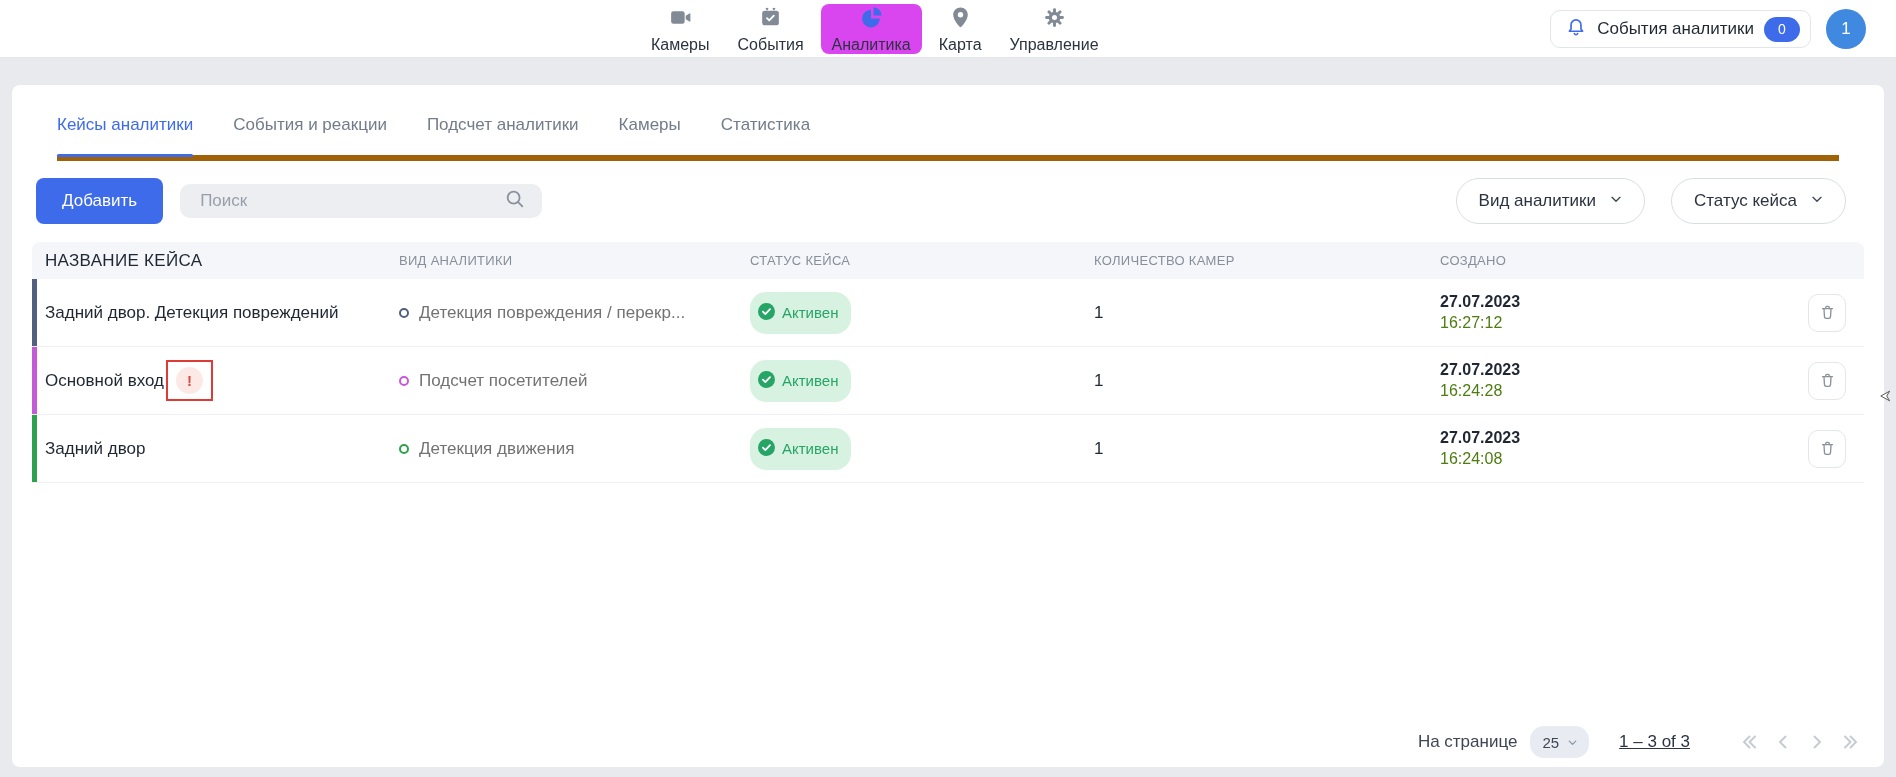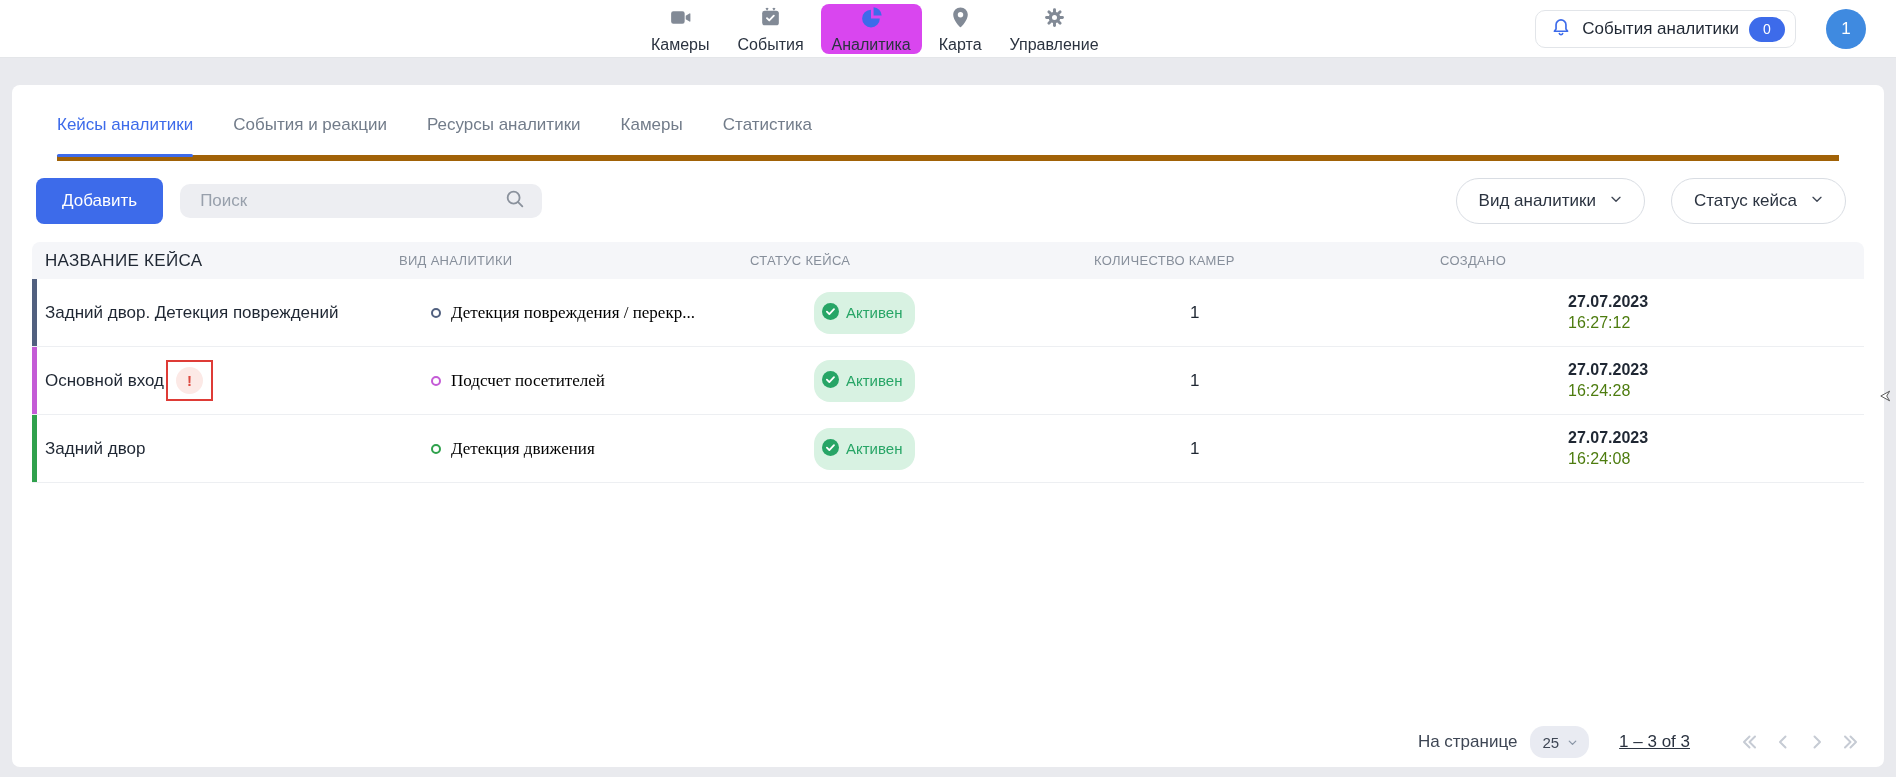--- a/index.html
+++ b/index.html
@@ -17,21 +17,21 @@
     background:#fff; border-bottom:1px solid #E4E6E9;
   }
   .nav { position:absolute; left:640px; top:0; height:58px; display:flex; gap:6px; align-items:stretch; }
   .nav-item {
     display:flex; flex-direction:column; align-items:center; justify-content:center;
     gap:2px; padding:0 11px; margin:4px 0; border-radius:8px;
     font-size:16px; color:#2B3340; cursor:pointer; white-space:nowrap;
   }
   .nav-item svg { width:25px; height:25px; }
   .nav-item.active { background:#d946ef; }
-  .top-right { position:absolute; right:30px; top:9px; display:flex; align-items:center; gap:30px; }
+  .top-right { position:absolute; right:30px; top:9px; display:flex; align-items:center; gap:15px; }
   .events-btn {
     display:flex; align-items:center; gap:10px; height:38px; padding:0 10px 0 14px;
     border:1px solid #E2E5E9; border-radius:10px; background:#fff;
     font-size:17px; color:#1F2733; cursor:pointer;
   }
   .badge {
     background:#3D6BEA; color:#fff; border-radius:13px; min-width:36px; height:25px;
     display:flex; align-items:center; justify-content:center; font-size:14px;
   }
   .avatar {
@@ -81,24 +81,24 @@
   .trow {
     display:grid;
     grid-template-columns: 367px 351px 344px 346px 330px 1fr;
     align-items:center;
   }
   .thead {
     height:37px; background:#F5F6F9; border-radius:8px 8px 0 0;
     font-size:13px; letter-spacing:0.3px; color:#878F9B;
   }
   .thead .cell-name { padding-left:13px; }
-  .row { height:68px; border-bottom:1px solid #EDEFF2; position:relative;gap:32px; }
+  .row { height:68px; border-bottom:1px solid #EDEFF2; position:relative; }
   .accent-bar { position:absolute; left:0; top:0; bottom:0; width:5px; }
   .cell-name { padding-left:13px; font-size:17px; color:#1F2733; display:flex; align-items:center; }
-  .cell-type { display:flex; align-items:center; gap:10px; font-size:17px; color:#000000;font-family:Liberation Serif, serif; }
+  .cell-type { display:flex; align-items:center; gap:10px; font-size:17px; color:#737373; }
   .type-dot { width:10px; height:10px; border-radius:50%; border:2px solid #51607F; flex:none; }
   .status-pill {
     display:inline-flex; align-items:center; gap:7px; height:42px;
     padding:0 13px 0 8px; border-radius:16px;
     background:#D8F2E2; color:#27A566; font-size:15px; width:max-content;
   }
   .cell-cams { font-size:17px; }
   .cell-created .date { font-size:16px; font-weight:bold; color:#1F2733; margin-bottom:3px; }
   .cell-created .time { font-size:16px; color:#4d7c0f; }
   .cell-actions { justify-self:end; padding-right:18px; }
@@ -202,21 +202,21 @@
     </div>
     <div class="avatar">1</div>
   </div>
 </div>
 
 <div class="card">
 
   <div class="tabs">
     <div class="tab active">Кейсы аналитики</div>
     <div class="tab">События и реакции</div>
-    <div class="tab">Ресурсы аналитики</div>
+    <div class="tab">Подсчет аналитики</div>
     <div class="tab">Камеры</div>
     <div class="tab">Статистика</div>
   </div>
 
   <div class="toolbar">
     <button class="btn-add">Добавить</button>
     <div class="search-box">
       <input type="text" placeholder="Поиск" style="">
       <span>
         <svg width="22" height="22" viewBox="0 0 24 24">

